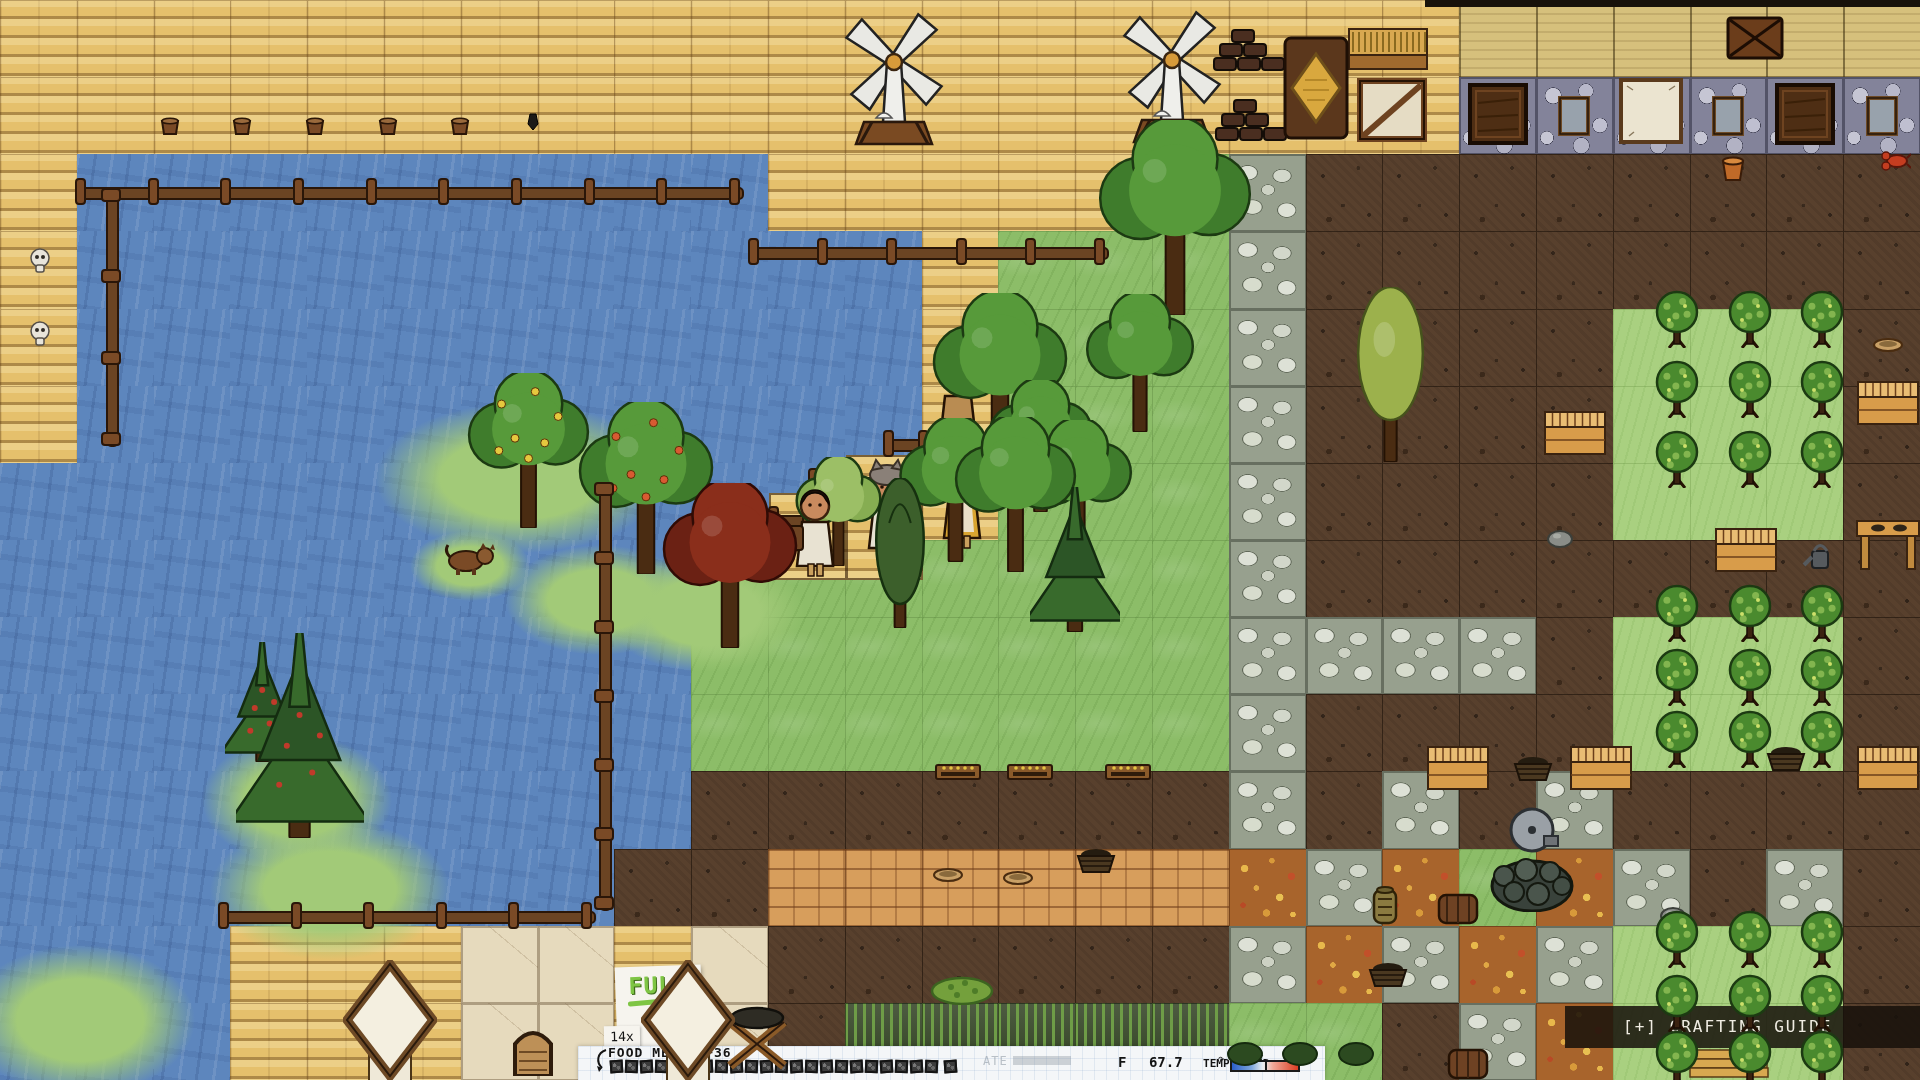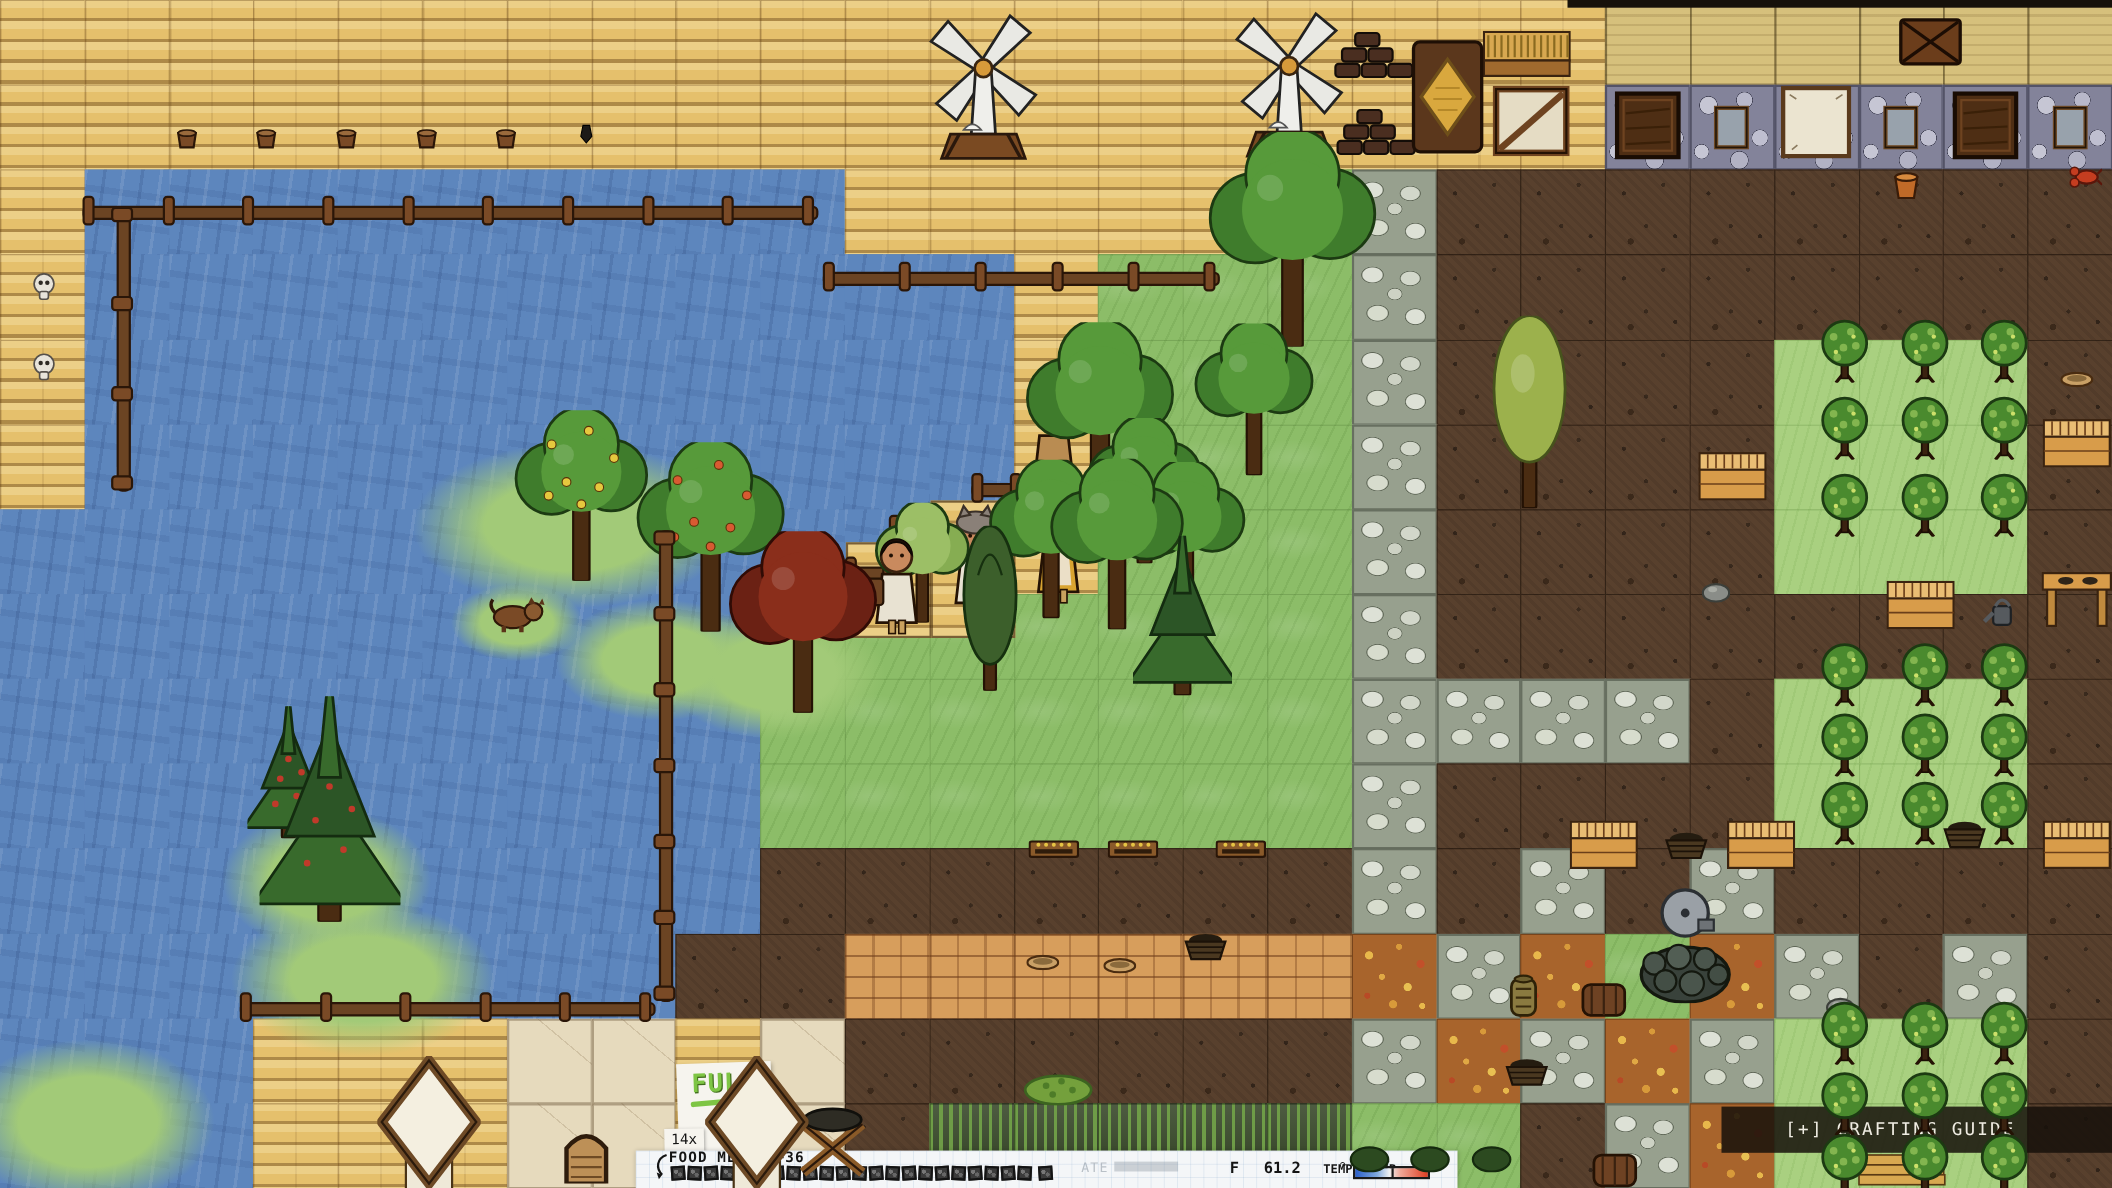--- a/index.html
+++ b/index.html
@@ -1705,21 +1705,21 @@
         <div class="fbox"></div>
         <div class="fbox"></div>
         <div class="fbox"></div>
         <div class="fbox extra"></div>
       </div>
     <span id="ghost-note">
       <span>ATE</span><span class="bar"></span>
     </span>
     <span id="temp-group">
       <span id="temp-unit">F</span>
-      <span id="temp-value">61.2</span>
+      <span id="temp-value">67.7</span>
       <span id="temp-label">TEMP METER</span>
     </span>
     <div id="temp-bar">
       <div id="temp-divider"></div>
       <span id="temp-arrow" style="left: 44%;">↓</span>
       <span id="temp-curl">↷</span>
     </div>
   </div>
 
   <div id="craft-bar">

